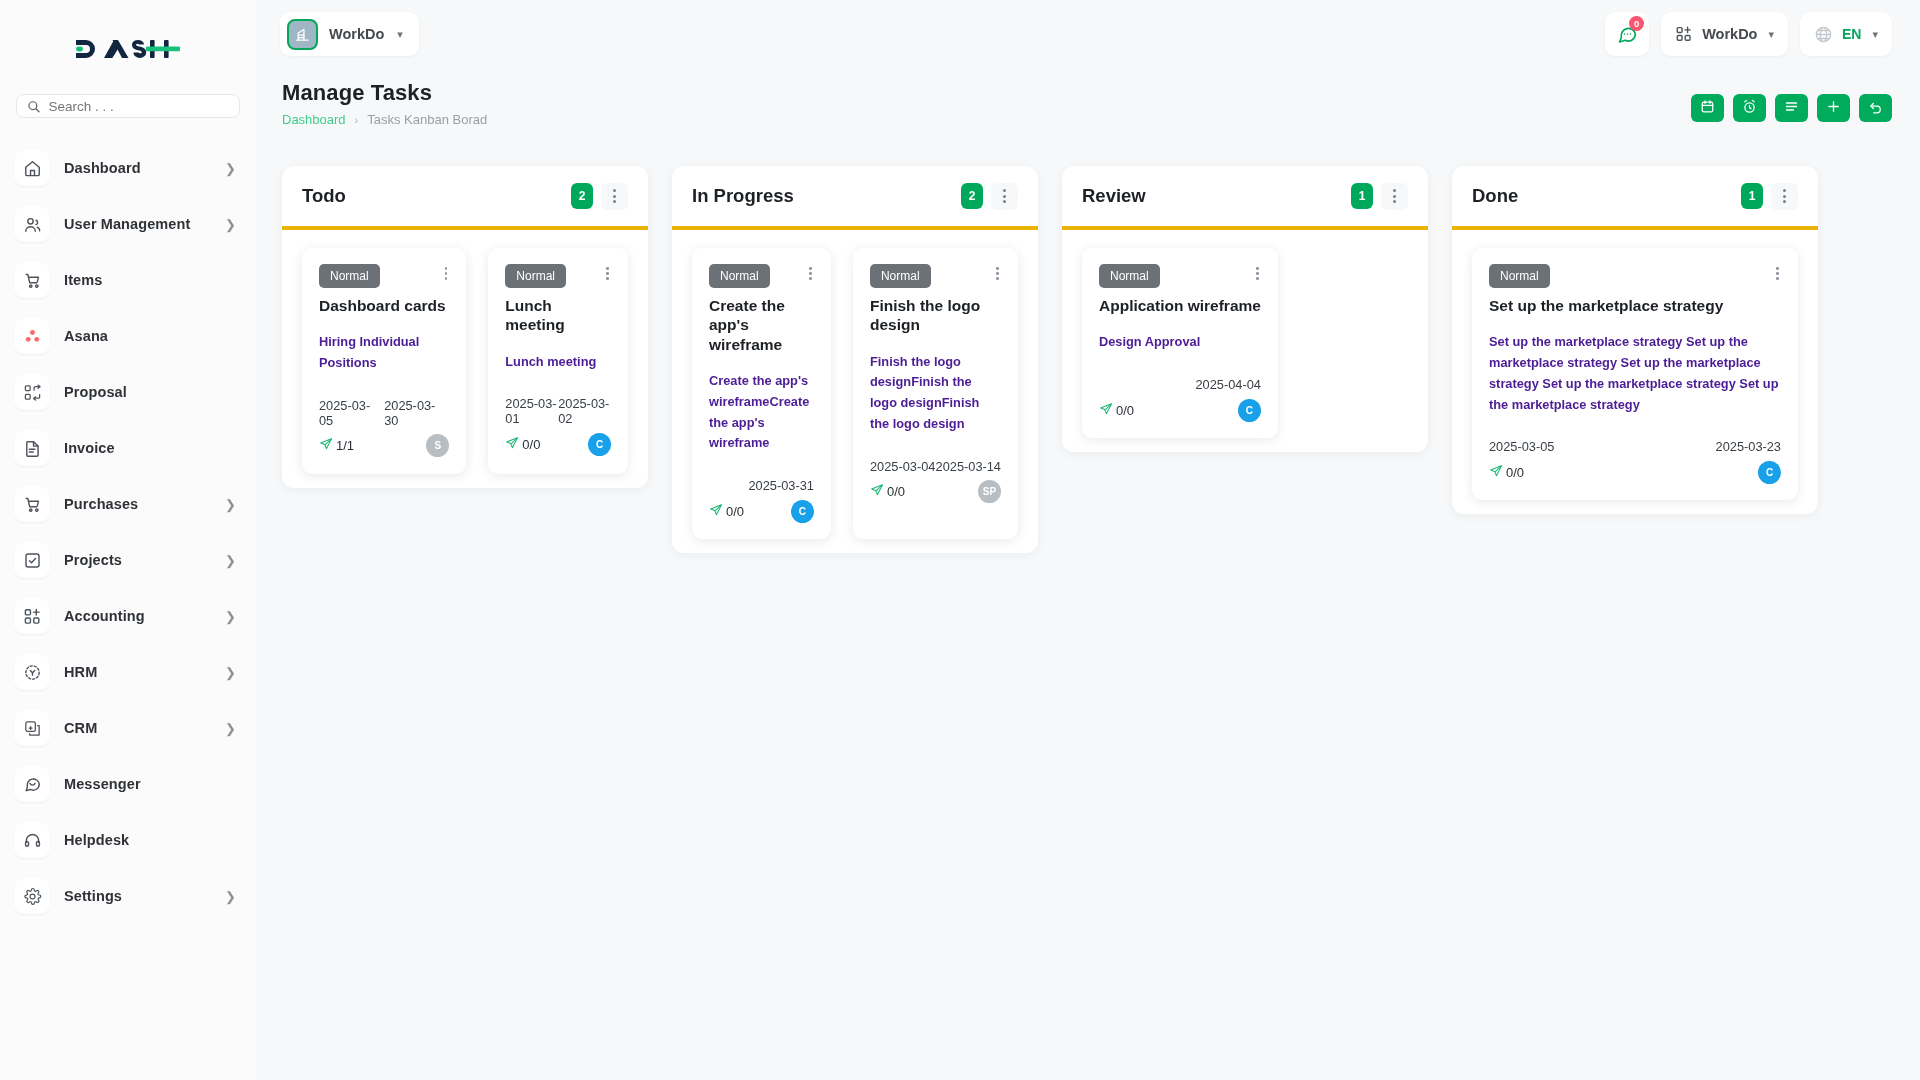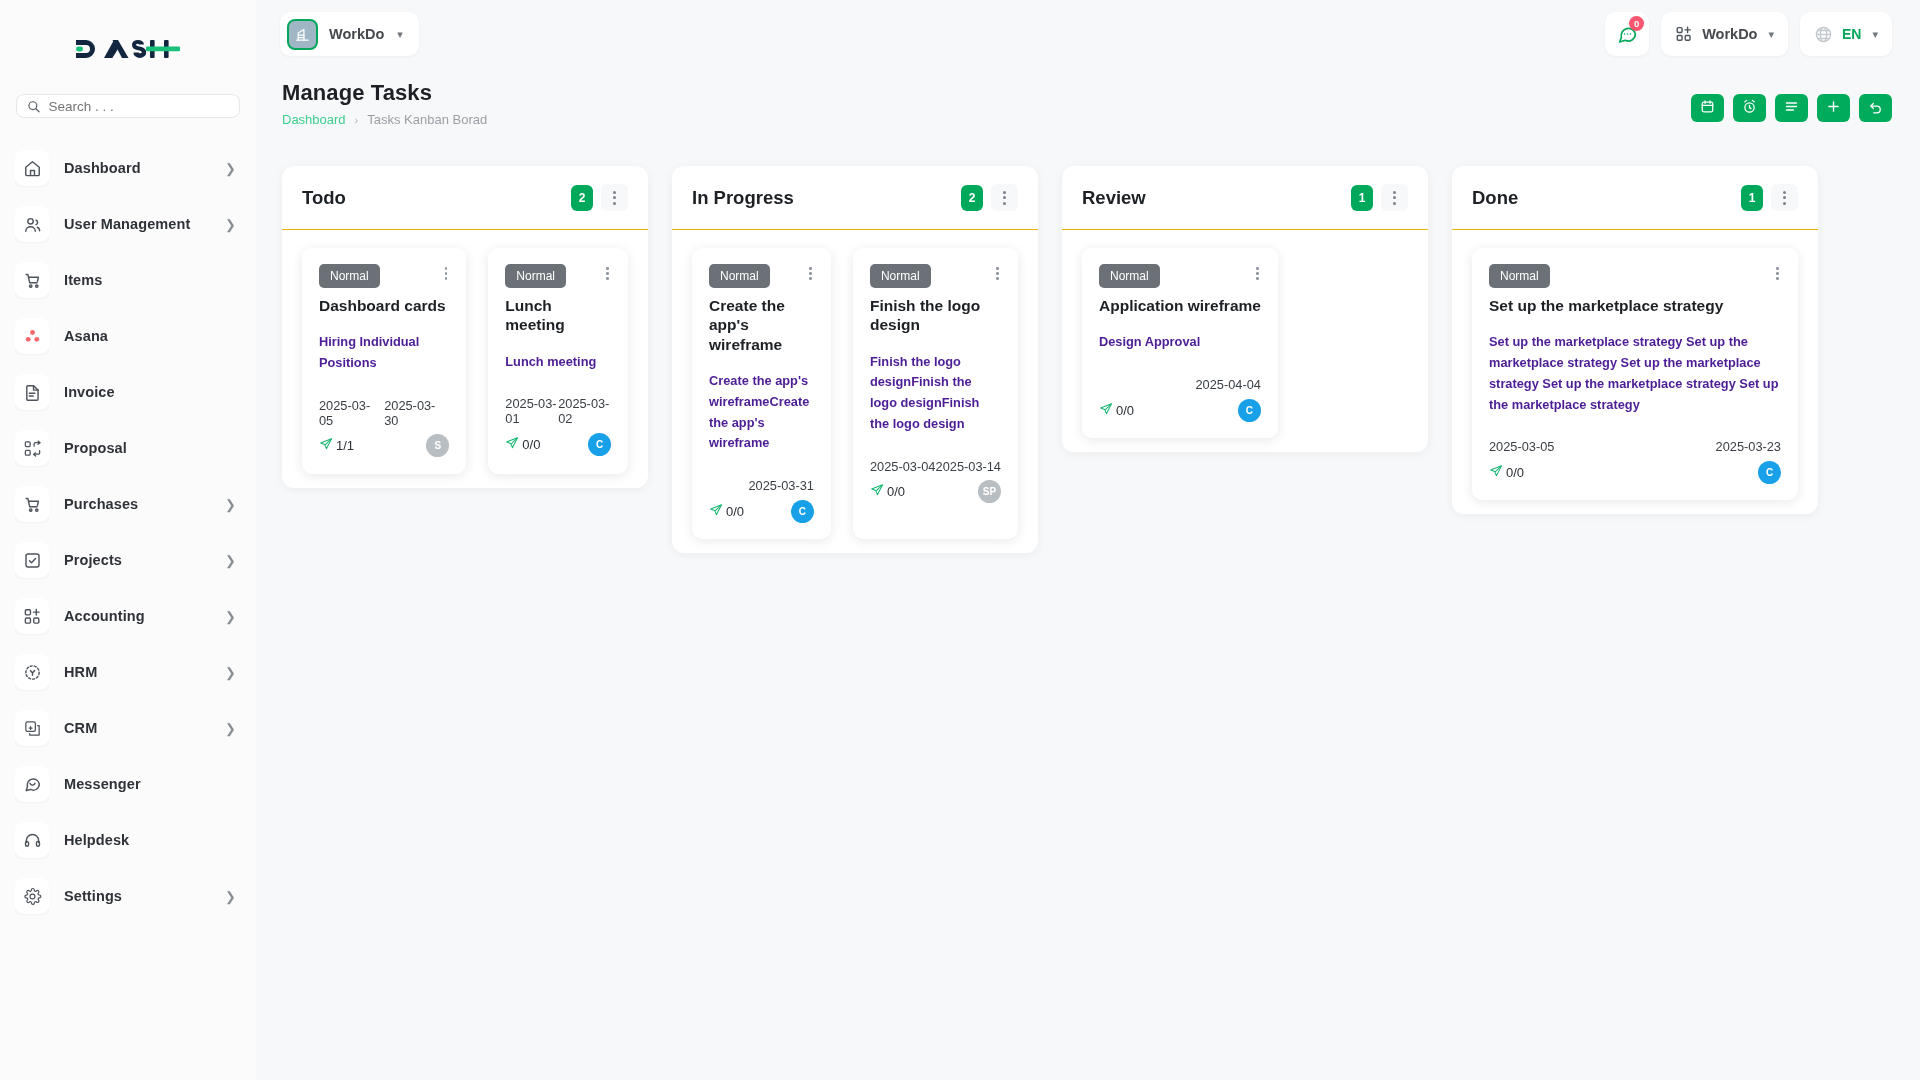--- a/index.html
+++ b/index.html
@@ -127,21 +127,21 @@
     width: 366px; flex: 0 0 366px;
     background: #fff;
     border-radius: 12px;
     box-shadow: 0 2px 10px rgba(25,40,60,.055);
     padding-bottom: 14px;
   }
   .col-head {
     height: 64px;
     display: flex; align-items: center;
     padding: 0 20px;
-    border-bottom: 1px solid #eab308;
+    border-bottom: 4px solid #eab308;
   }
   .col-title { font-size: 18.5px; font-weight: 700; color: #1d2125; flex: 1; }
   .col-count {
     background: #00a85b; color: #fff;
     min-width: 22px; height: 26px; border-radius: 6px;
     display: flex; align-items: center; justify-content: center;
     font-size: 12px; font-weight: 600; padding: 0 6px;
   }
   .col-menu {
     width: 27px; height: 27px; border-radius: 6px;
@@ -258,40 +258,40 @@
           <svg width="19" height="19" viewBox="0 0 24 24">
             <circle cx="12" cy="7" r="3.1" fill="#f8696d"></circle>
             <circle cx="6.6" cy="15.6" r="3.1" fill="#f8696d"></circle>
             <circle cx="17.4" cy="15.6" r="3.1" fill="#f8696d"></circle>
           </svg>
         </span>
         <span class="nav-label">Asana</span>
       </li>
       <li class="nav-item">
         <span class="nav-ic">
-          <svg width="19" height="19" viewBox="0 0 24 24" fill="none" stroke="#4d545c" stroke-width="1.8" stroke-linecap="round" stroke-linejoin="round">
-            <path d="M6 3.5h7.5L19 9v11.5a1.2 1.2 0 0 1-1.2 1.2H6a1.2 1.2 0 0 1-1.2-1.2V4.7A1.2 1.2 0 0 1 6 3.5Z"></path>
-            <path d="M13.3 3.6V9H19"></path>
-            <path d="M8 13h7M8 16.5h5"></path>
-          </svg>
-        </span>
-        <span class="nav-label">Invoice</span>
-      </li>
-      <li class="nav-item">
-        <span class="nav-ic">
           <svg width="19" height="19" viewBox="0 0 24 24" fill="none" stroke="#4d545c" stroke-width="1.6" stroke-linecap="round" stroke-linejoin="round">
             <rect x="3" y="3.5" width="6" height="6" rx="1.2"></rect>
             <rect x="3" y="14.5" width="6" height="6" rx="1.2"></rect>
             <path d="M14 9V6.2a1.6 1.6 0 0 1 1.6-1.6H21"></path>
             <path d="M19 2.6 21.6 4.6 19 6.7"></path>
             <path d="M21 14.6v3a1.6 1.6 0 0 1-1.6 1.6H14"></path>
             <path d="M16 21.6 13.4 19.6 16 17.5"></path>
           </svg>
         </span>
         <span class="nav-label">Proposal</span>
+      </li>
+      <li class="nav-item">
+        <span class="nav-ic">
+          <svg width="19" height="19" viewBox="0 0 24 24" fill="none" stroke="#4d545c" stroke-width="1.8" stroke-linecap="round" stroke-linejoin="round">
+            <path d="M6 3.5h7.5L19 9v11.5a1.2 1.2 0 0 1-1.2 1.2H6a1.2 1.2 0 0 1-1.2-1.2V4.7A1.2 1.2 0 0 1 6 3.5Z"></path>
+            <path d="M13.3 3.6V9H19"></path>
+            <path d="M8 13h7M8 16.5h5"></path>
+          </svg>
+        </span>
+        <span class="nav-label">Invoice</span>
       </li>
       <li class="nav-item">
         <span class="nav-ic">
           <svg width="19" height="19" viewBox="0 0 24 24" fill="none" stroke="#4d545c" stroke-width="1.8" stroke-linecap="round" stroke-linejoin="round">
             <path d="M4 4.5h2.2l2.3 10.4h9.1"></path>
             <path d="M7 7.8h12.5l-1.3 5.6"></path>
             <circle cx="9.8" cy="19" r="1.5"></circle>
             <circle cx="17.4" cy="19" r="1.5"></circle>
           </svg>
         </span>

